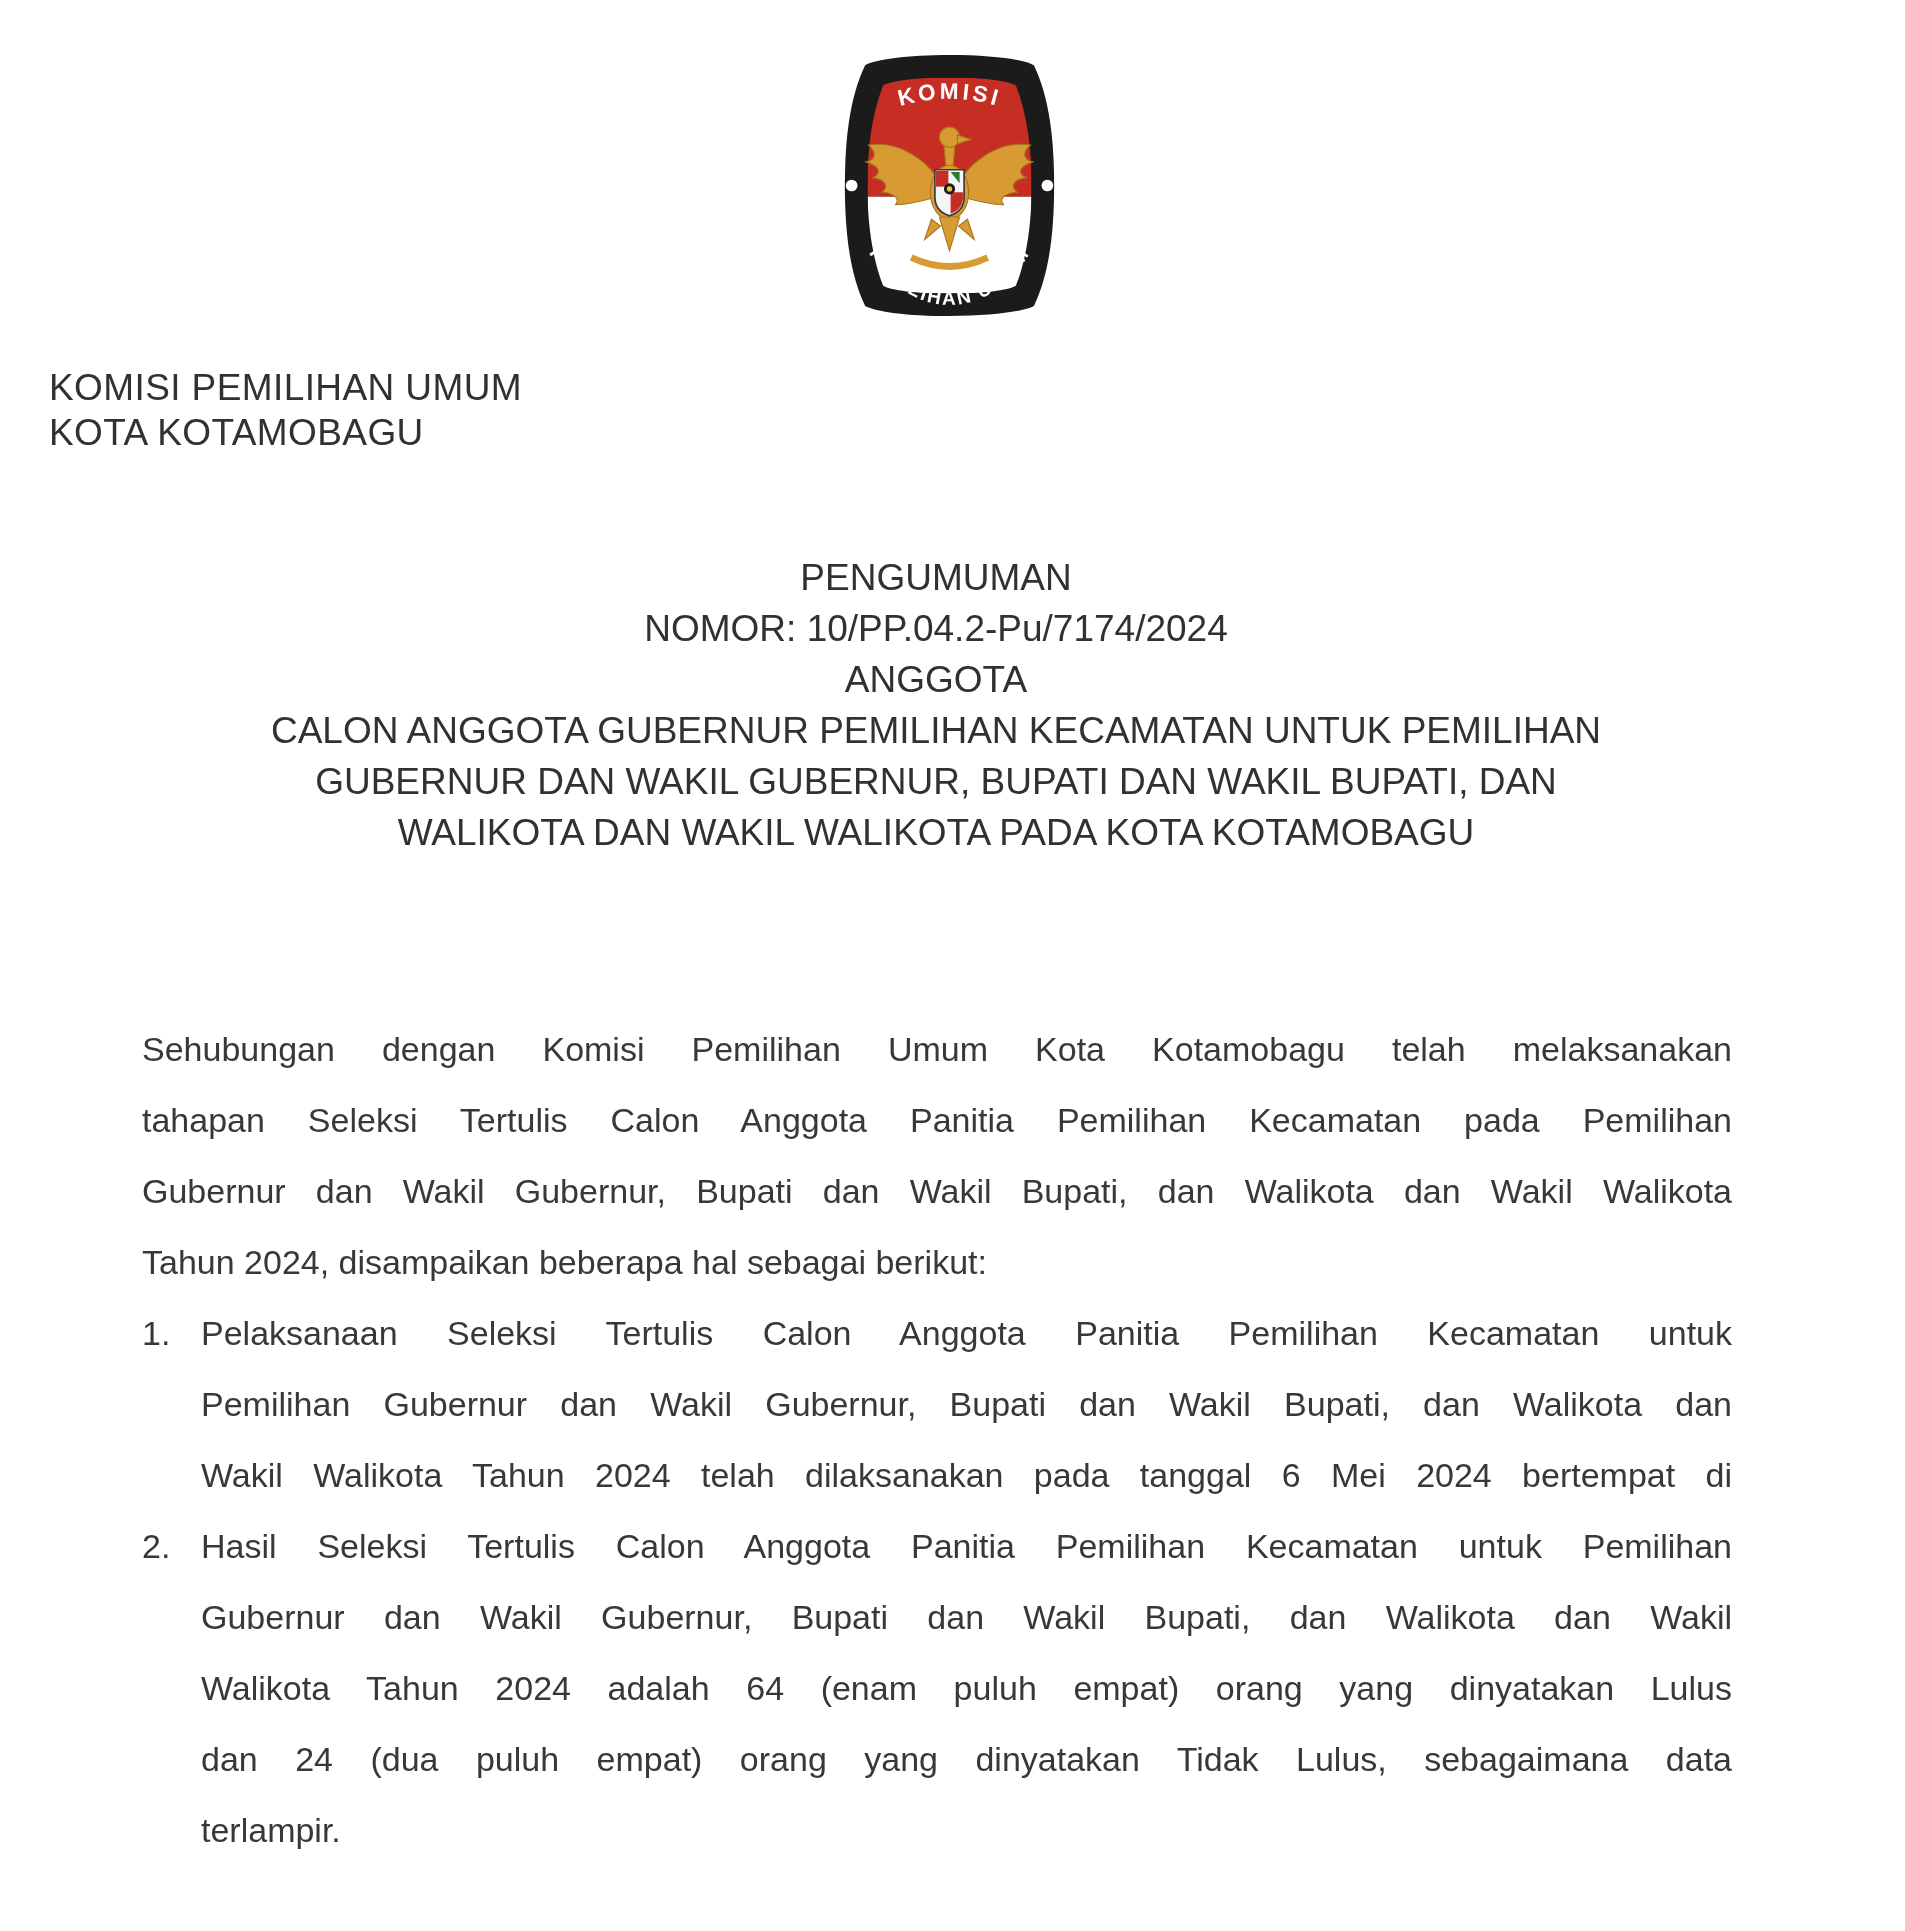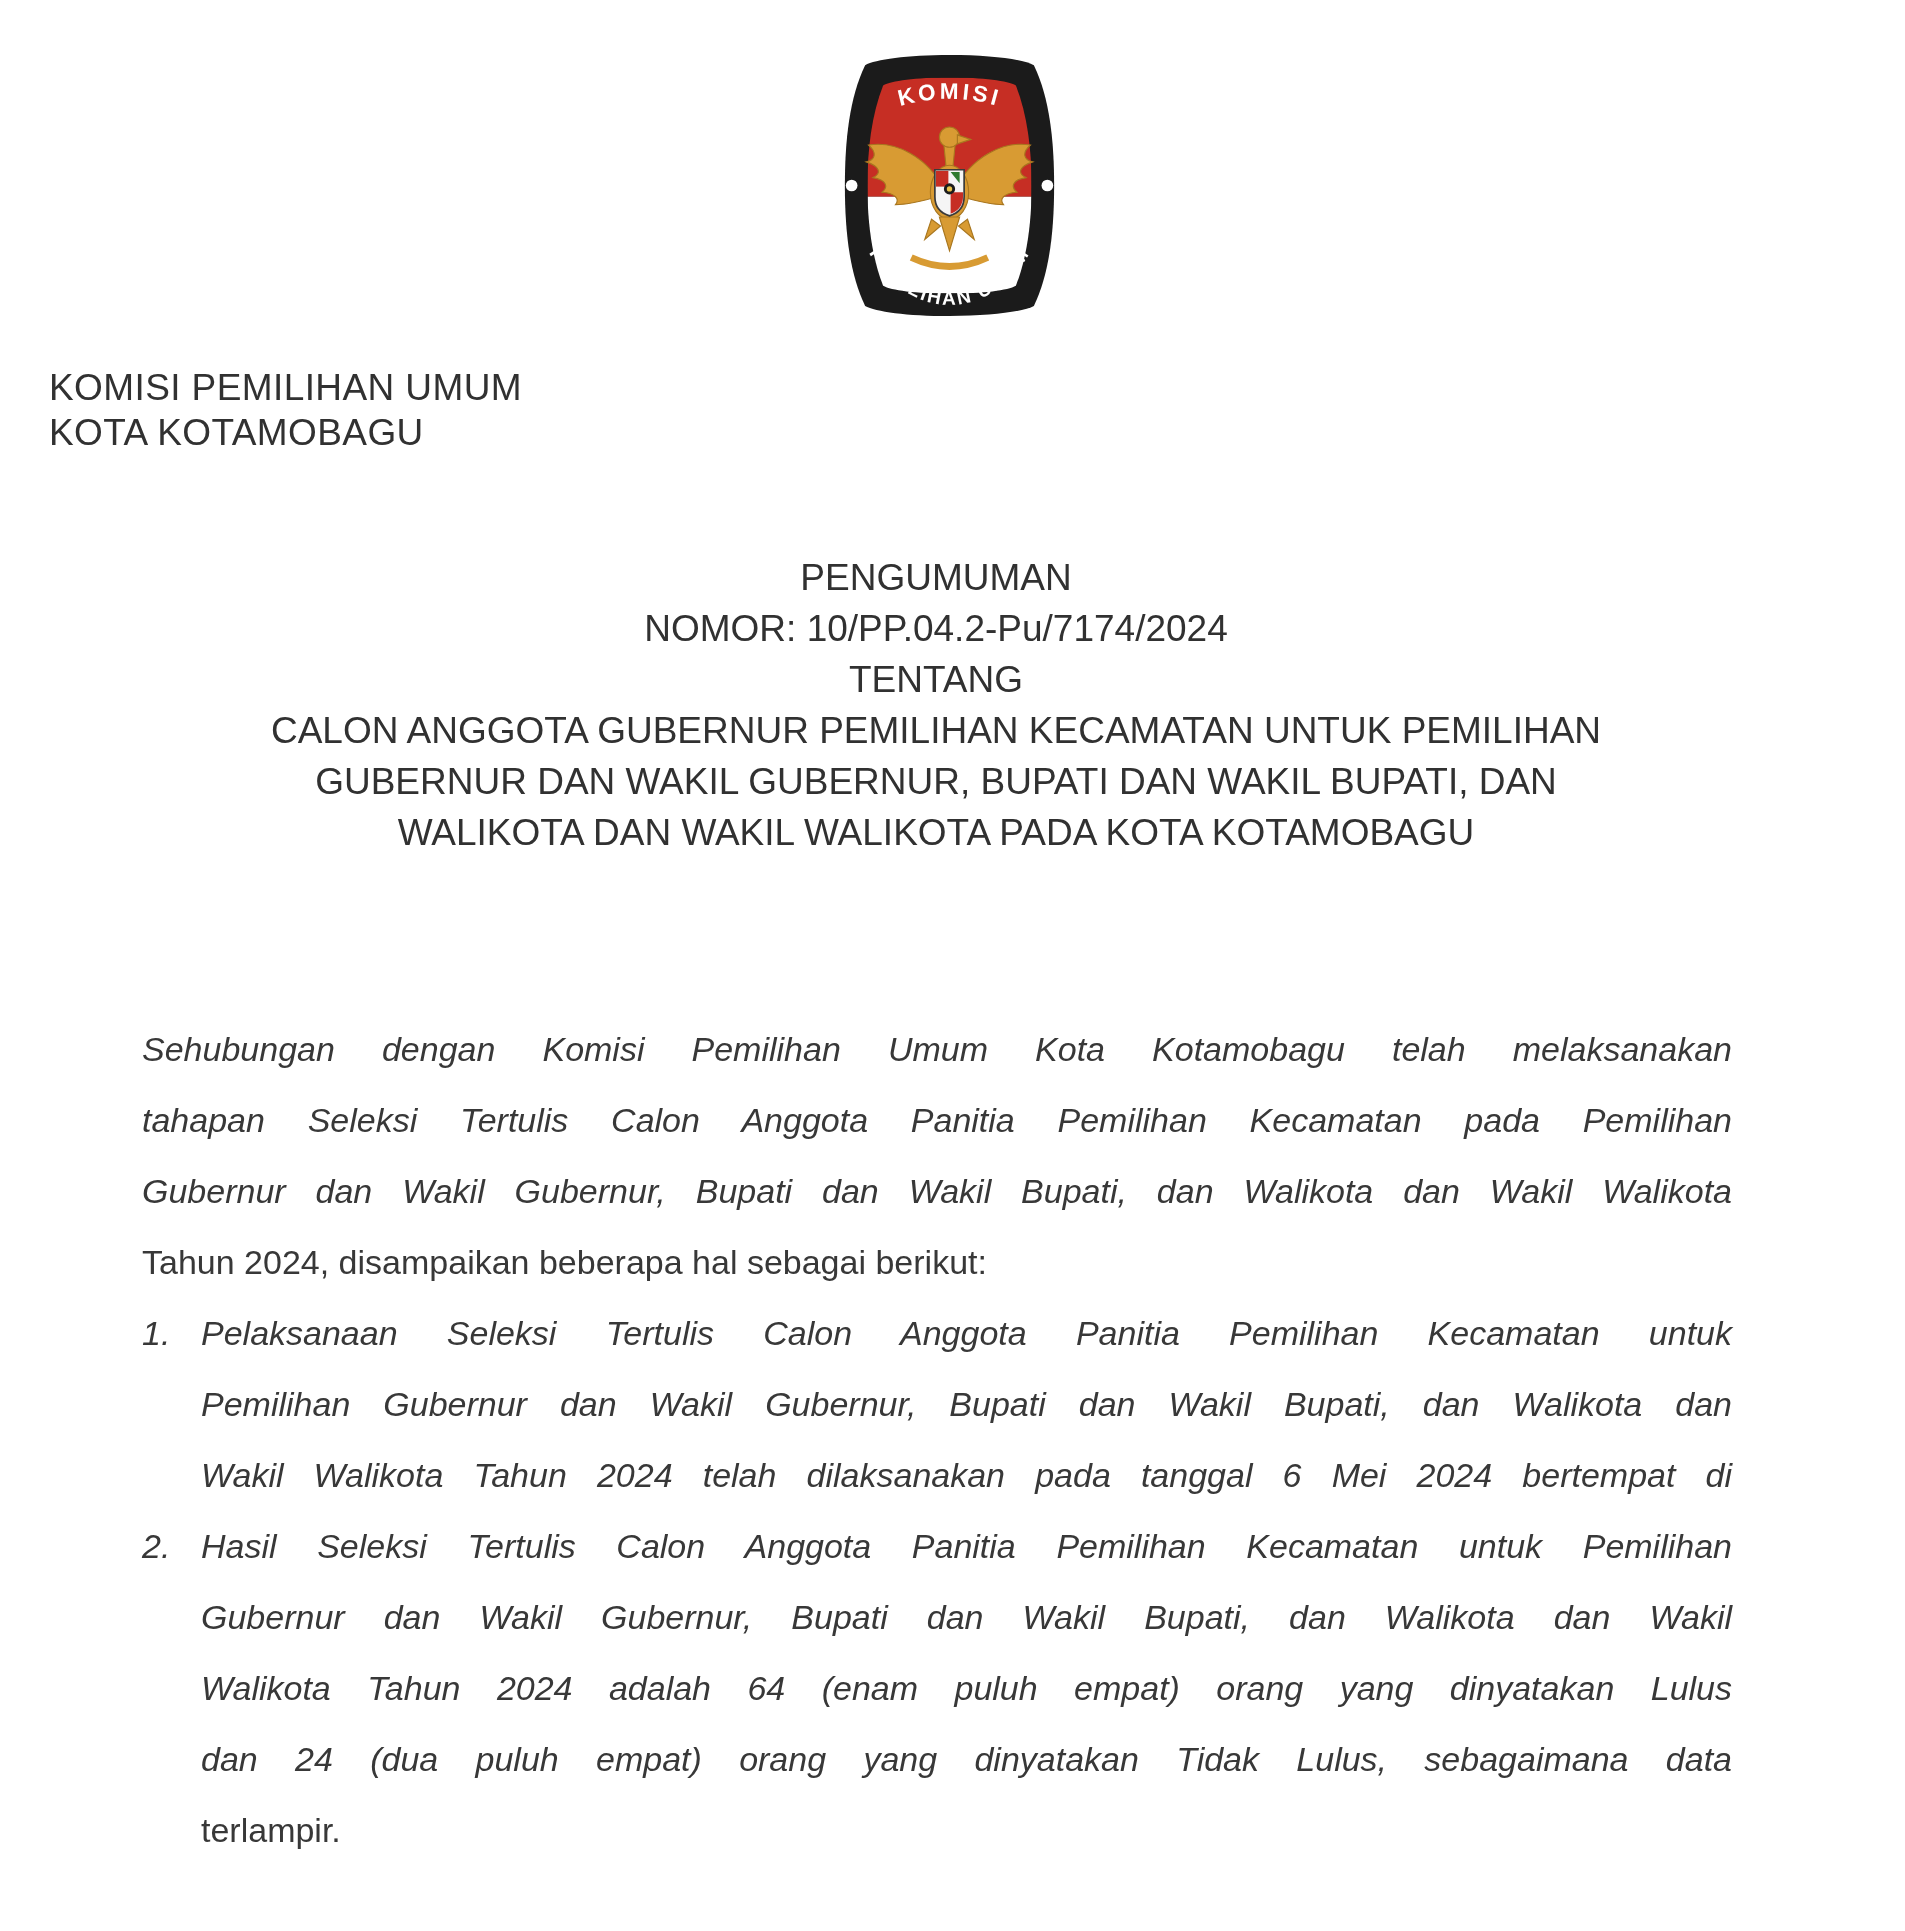--- a/index.html
+++ b/index.html
@@ -15,21 +15,21 @@
   .title-block{
     position:absolute;left:49px;top:552px;width:1774px;text-align:center;
     font-size:37px;line-height:51px;color:#313131;
   }
   .title-block .line.gap{margin-top:7.4px;}
   .body-block{
     position:absolute;left:142px;top:1014px;width:1590px;
     font-size:34px;line-height:71px;color:#383838;
   }
   .body-block .line{position:relative;display:block;height:71px;}
-  .body-block .line.j{text-align:justify;text-align-last:justify;font-style:italic;}
+  .body-block .line.j{text-align:justify;text-align-last:justify;}
   .body-block .line.hang{padding-left:59px;}
   .body-block .num{position:absolute;left:0;top:0;}
 </style>
 </head>
 <body>
 
 <div class="page">
 
   <svg class="logo" viewBox="0 0 200 240" aria-hidden="true">
     <defs>
@@ -87,21 +87,21 @@
   </svg>
 
   <div class="header-block" id="header-block">
       <div class="line">KOMISI PEMILIHAN UMUM</div>
       <div class="line">KOTA KOTAMOBAGU</div>
     </div>
 
   <div class="title-block" id="title-block">
       <div class="line">PENGUMUMAN</div>
       <div class="line">NOMOR: 10/PP.04.2-Pu/7174/2024</div>
-      <div class="line">TENTANG</div>
+      <div class="line">ANGGOTA</div>
       <div class="line">CALON ANGGOTA GUBERNUR PEMILIHAN KECAMATAN UNTUK PEMILIHAN</div>
       <div class="line">GUBERNUR DAN WAKIL GUBERNUR, BUPATI DAN WAKIL BUPATI, DAN</div>
       <div class="line">WALIKOTA DAN WAKIL WALIKOTA PADA KOTA KOTAMOBAGU</div>
     </div>
 
   <div class="body-block" id="body-block">
       <div class="line j">Sehubungan dengan Komisi Pemilihan Umum Kota Kotamobagu telah melaksanakan</div>
       <div class="line j">tahapan Seleksi Tertulis Calon Anggota Panitia Pemilihan Kecamatan pada Pemilihan</div>
       <div class="line j">Gubernur dan Wakil Gubernur, Bupati dan Wakil Bupati, dan Walikota dan Wakil Walikota</div>
       <div class="line">Tahun 2024, disampaikan beberapa hal sebagai berikut:</div>

